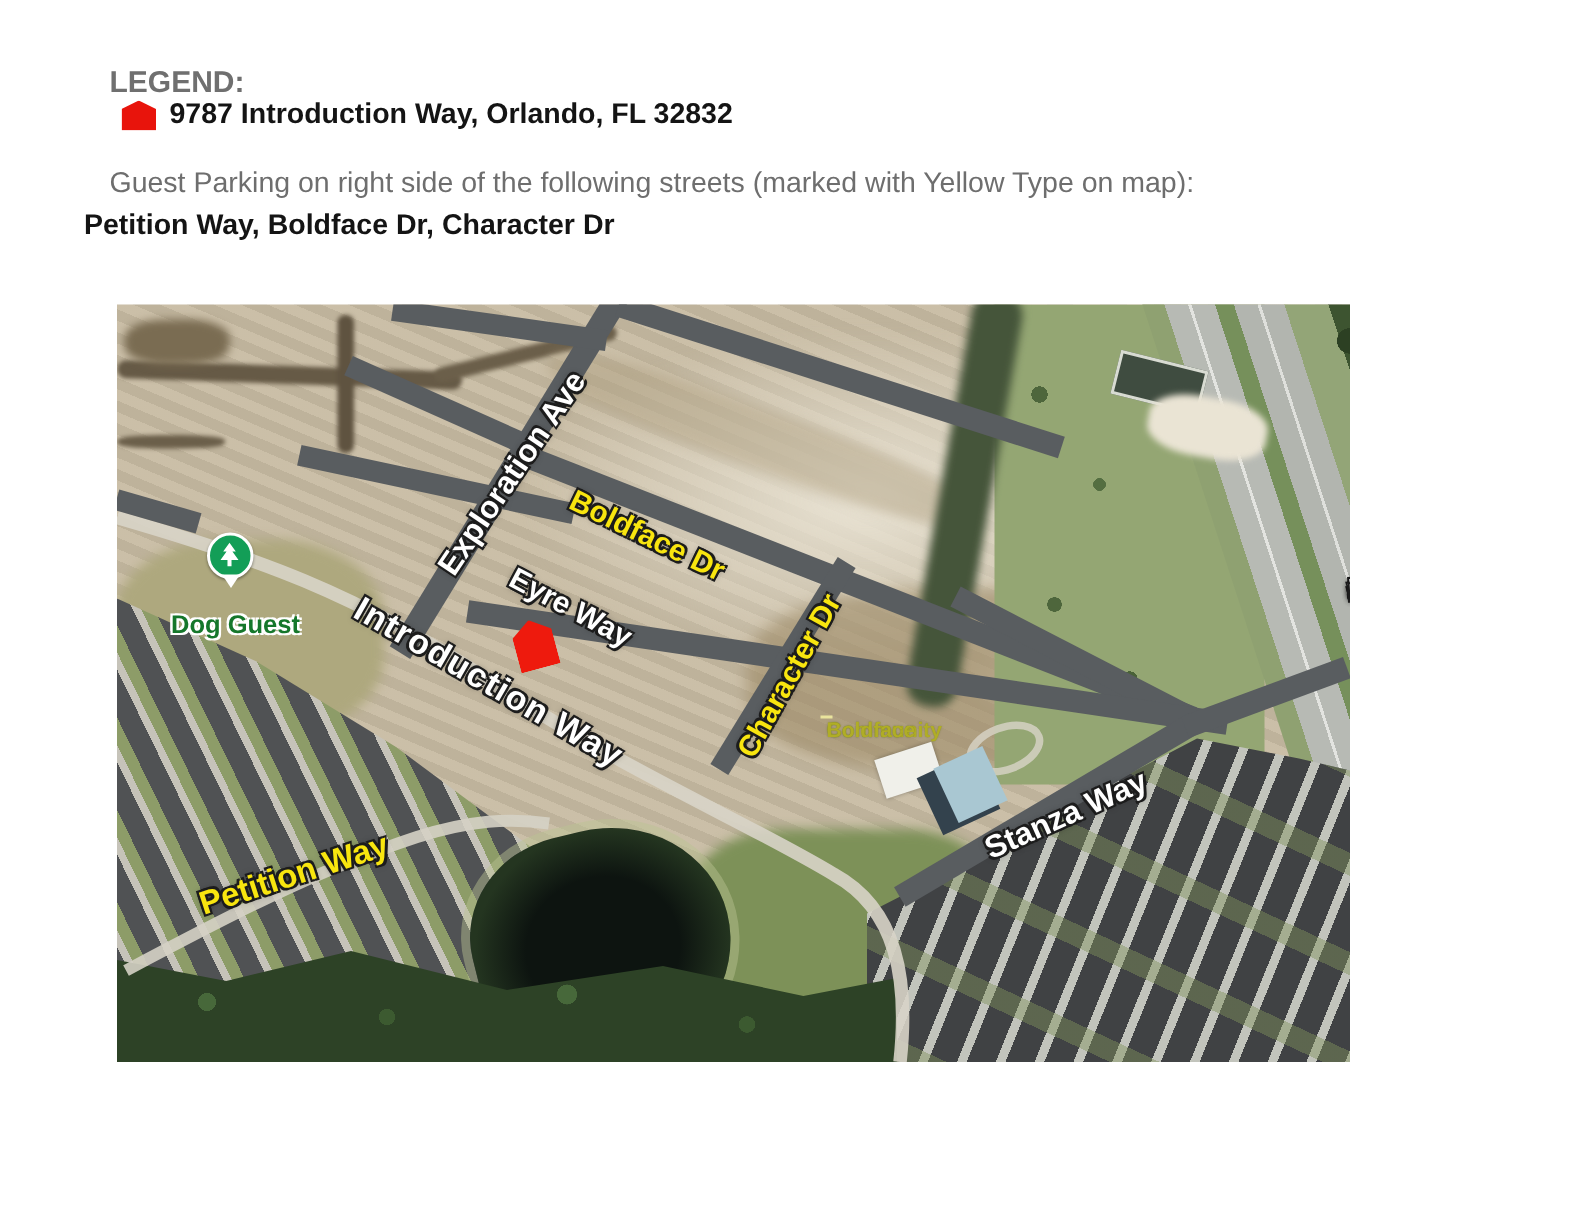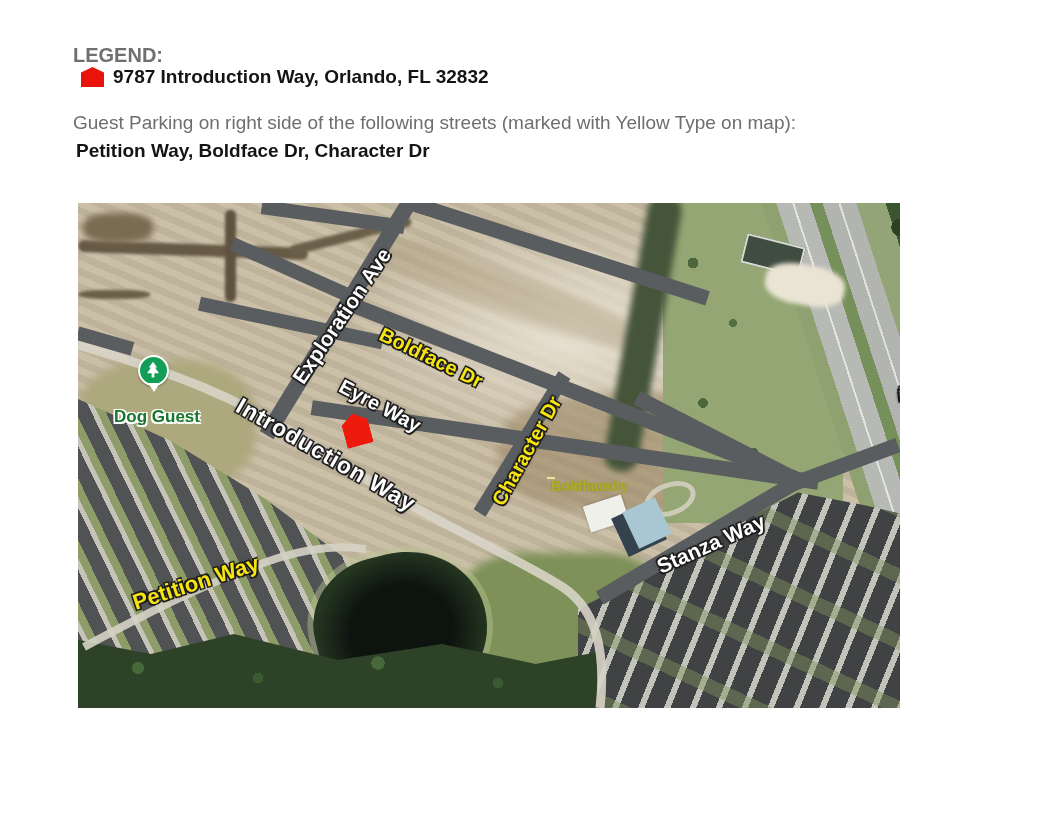--- a/index.html
+++ b/index.html
@@ -6,21 +6,21 @@
     font-family:"Liberation Sans", sans-serif;}
   #page{position:relative;width:900px;height:816px;background:#fff;overflow:hidden;border-radius:22px;}
 
   
   .legend-title{position:absolute;left:73px;top:44px;font-size:20px;font-weight:bold;color:#6f6f6f;}
   .legend-row{position:absolute;left:81px;top:66px;display:flex;align-items:center;gap:9px;}
   .house-icon{display:inline-block;width:23px;height:20px;background:#e8140c;
     clip-path:polygon(50% 0%,100% 28%,100% 100%,0% 100%,0% 28%);}
   .legend-address{font-size:19px;font-weight:bold;color:#141414;}
   .parking-note{position:absolute;left:73px;top:112px;font-size:19px;color:#6e6e6e;text-align:center;}
-  .parking-streets{position:absolute;left:76px;top:140px;font-size:19px;font-weight:bold;color:#141414;}
+  .parking-streets{position:absolute;left:56px;top:140px;font-size:19px;font-weight:bold;color:#141414;}
 
   
   #map{position:absolute;left:78px;top:203px;width:900px;height:505px;overflow:hidden;
     background:#c8bca3;
     background-image:repeating-linear-gradient(23deg,rgba(255,255,255,.05) 0 7px,rgba(0,0,0,.05) 7px 14px);}
   #map *{position:absolute;}
 
   .patch{filter:blur(4px);border-radius:40%;}
   .rd{height:15px;background:#595d60;}
   .rd2{height:14px;background:#595d60;}

